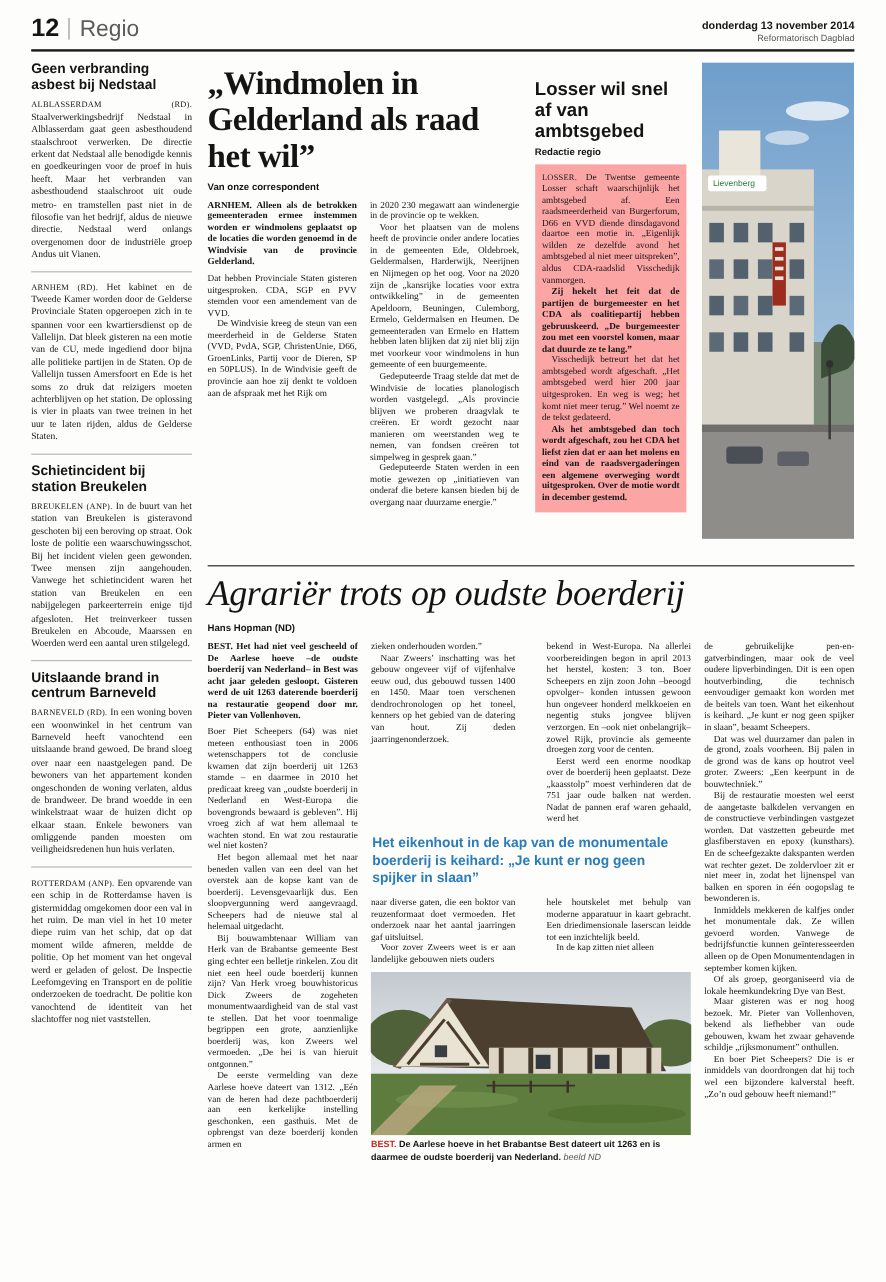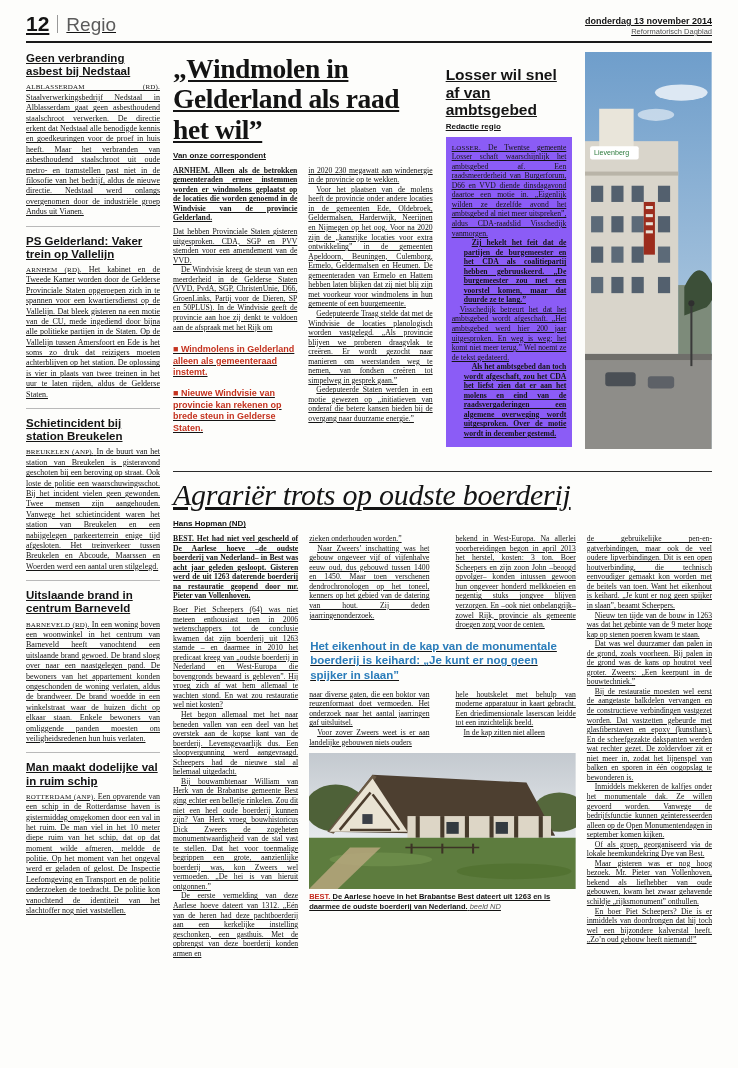--- a/index.html
+++ b/index.html
@@ -1,21 +1,21 @@
 <!DOCTYPE html>
 <html lang="nl"><head>
 <meta charset="utf-8">
 <style>
   html, body { margin:0; padding:0; }
   body {
     width:738px; height:1068px; overflow:hidden;
     background:#fdfdfb; color:#141414;
     font-family:"Liberation Serif", serif;
   }
-  .page { box-sizing:border-box; width:738px; height:1064px; padding:12px 26px 0;text-decoration:underline; }
+  .page { box-sizing:border-box; width:738px; height:1064px; padding:12px 26px 0; }
 
   
   header { display:flex; justify-content:space-between; align-items:flex-end;
            border-bottom:2px solid #1a1a1a; padding-bottom:5px; }
   .h-left { display:flex; align-items:baseline; }
   .pagenum { font:bold 21px "Liberation Sans", sans-serif; }
   .h-bar { width:1px; height:18px; background:#999; margin:0 8px; align-self:center; }
   .section { font:19px "Liberation Sans", sans-serif; color:#5b5b5b; }
   .h-right { text-align:right; }
   .date { font:bold 9px "Liberation Sans", sans-serif; }
@@ -43,23 +43,23 @@
   .windmolen h1 { font:bold 27.5px "Liberation Serif", serif; line-height:1.1;
                   letter-spacing:-.4px; margin:2px 0 6px; }
   .two-col { display:grid; grid-template-columns:1fr 1fr; column-gap:11px; }
   .bullets { margin-top:12px; }
   .bullet { color:#c5331f; font:bold 9px "Liberation Sans", sans-serif;
             line-height:1.3; margin:0 0 9px; text-align:left; }
   .bullet::before { content:"■ "; }
 
   
   .losser h2 { font:bold 15.5px "Liberation Sans", sans-serif; line-height:1.13; margin:14px 0 3px; }
-  .bluebox { background:#8b5cf6; padding:6px 6px 8px; margin-top:2px; }
+  .bluebox { background:#fca5a5; padding:6px 6px 8px; margin-top:2px; }
   .bluebox p + p { text-indent:8px; }
-  .bluebox .bold { font-weight:bold;margin-left:12px; }
+  .bluebox .bold { font-weight:bold; }
 
   
   figure { margin:0; }
   .photo-tall { height:100%; min-height:380px; }
   .photo-tall svg, .photo-farm svg { width:100%; height:100%; display:block; }
   .photo-farm { height:136px; margin:6px 0 3px; }
 
   
   .boerderij { border-top:1px solid #2a2a2a; margin-top:22px; padding-top:6px; }
   .b-head { font:italic normal 30px "Liberation Serif", serif; margin:0 0 7px; letter-spacing:-.3px; }
@@ -91,58 +91,52 @@
   <div class="content">
 
     <aside class="rail">
 
       <article class="rail-article">
         <h3>Geen verbranding asbest bij Nedstaal</h3>
         <p><span class="loc">ALBLASSERDAM (RD).</span> <span>Staalverwerkingsbedrijf Nedstaal in Alblasserdam gaat geen asbesthoudend staalschroot verwerken. De directie erkent dat Nedstaal alle benodigde kennis en goedkeuringen voor de proef in huis heeft. Maar het verbranden van asbesthoudend staalschroot uit oude metro- en tramstellen past niet in de filosofie van het bedrijf, aldus de nieuwe directie. Nedstaal werd onlangs overgenomen door de industriële groep Andus uit Vianen.</span></p>
       </article>
 
       <article class="rail-article">
-        <h3>PS Gelderland: Vaker trein op Vallelijn</h3>
         <p><span class="loc">ARNHEM (RD).</span> <span>Het kabinet en de Tweede Kamer worden door de Gelderse Provinciale Staten opgeroepen zich in te spannen voor een kwartiersdienst op de Vallelijn. Dat bleek gisteren na een motie van de CU, mede ingediend door bijna alle politieke partijen in de Staten. Op de Vallelijn tussen Amersfoort en Ede is het soms zo druk dat reizigers moeten achterblijven op het station. De oplossing is vier in plaats van twee treinen in het uur te laten rijden, aldus de Gelderse Staten.</span></p>
       </article>
 
       <article class="rail-article">
         <h3>Schietincident bij station Breukelen</h3>
         <p><span class="loc">BREUKELEN (ANP).</span> <span>In de buurt van het station van Breukelen is gisteravond geschoten bij een beroving op straat. Ook loste de politie een waarschuwingsschot. Bij het incident vielen geen gewonden. Twee mensen zijn aangehouden. Vanwege het schietincident waren het station van Breukelen en een nabijgelegen parkeerterrein enige tijd afgesloten. Het treinverkeer tussen Breukelen en Abcoude, Maarssen en Woerden werd een aantal uren stilgelegd.</span></p>
       </article>
 
       <article class="rail-article">
         <h3>Uitslaande brand in centrum Barneveld</h3>
         <p><span class="loc">BARNEVELD (RD).</span> <span>In een woning boven een woonwinkel in het centrum van Barneveld heeft vanochtend een uitslaande brand gewoed. De brand sloeg over naar een naastgelegen pand. De bewoners van het appartement konden ongeschonden de woning verlaten, aldus de brandweer. De brand woedde in een winkelstraat waar de huizen dicht op elkaar staan. Enkele bewoners van omliggende panden moesten om veiligheidsredenen hun huis verlaten.</span></p>
       </article>
 
       <article class="rail-article">
-        <h3>Man maakt dodelijke val in ruim schip</h3>
         <p><span class="loc">ROTTERDAM (ANP).</span> <span>Een opvarende van een schip in de Rotterdamse haven is gistermiddag omgekomen door een val in het ruim. De man viel in het 10 meter diepe ruim van het schip, dat op dat moment wilde afmeren, meldde de politie. Op het moment van het ongeval werd er geladen of gelost. De Inspectie Leefomgeving en Transport en de politie onderzoeken de toedracht. De politie kon vanochtend de identiteit van het slachtoffer nog niet vaststellen.</span></p>
       </article>
 
     </aside>
 
     <main>
 
       <section class="top">
 
         <article class="windmolen news-body">
           <h1>„Windmolen in Gelderland als raad het wil”</h1>
           <div class="byline">Van onze correspondent</div>
           <div class="two-col">
             <div class="wcol">
               <p class="lead">ARNHEM. Alleen als de betrokken gemeenteraden ermee instemmen worden er windmolens geplaatst op de locaties die worden genoemd in de Windvisie van de provincie Gelderland.</p>
               <div>
                   <p class="para">Dat hebben Provinciale Staten gisteren uitgesproken. CDA, SGP en PVV stemden voor een amendement van de VVD.</p>
                   <p class="para">De Windvisie kreeg de steun van een meerderheid in de Gelderse Staten (VVD, PvdA, SGP, ChristenUnie, D66, GroenLinks, Partij voor de Dieren, SP en 50PLUS). In de Windvisie geeft de provincie aan hoe zij denkt te voldoen aan de afspraak met het Rijk om</p>
-                </div>
-              <div class="bullets">
-                  <p class="bullet">Windmolens in Gelderland alleen als gemeenteraad instemt.</p>
-                  <p class="bullet">Nieuwe Windvisie van provincie kan rekenen op brede steun in Gelderse Staten.</p>
                 </div>
             </div>
             <div class="wcol">
               <div>
                   <p class="para">in 2020 230 megawatt aan windenergie in de provincie op te wekken.</p>
                   <p class="para">Voor het plaatsen van de molens heeft de provincie onder andere locaties in de gemeenten Ede, Oldebroek, Geldermalsen, Harderwijk, Neerijnen en Nijmegen op het oog. Voor na 2020 zijn de „kansrijke locaties voor extra ontwikkeling” in de gemeenten Apeldoorn, Beuningen, Culemborg, Ermelo, Geldermalsen en Heumen. De gemeenteraden van Ermelo en Hattem hebben laten blijken dat zij niet blij zijn met voorkeur voor windmolens in hun gemeente of een buurgemeente.</p>
                   <p class="para">Gedeputeerde Traag stelde dat met de Windvisie de locaties planologisch worden vastgelegd. „Als provincie blijven we proberen draagvlak te creëren. Er wordt gezocht naar manieren om weerstanden weg te nemen, van fondsen creëren tot simpelweg in gesprek gaan.”</p>
                   <p class="para">Gedeputeerde Staten werden in een motie gewezen op „initiatieven van onderaf die betere kansen bieden bij de overgang naar duurzame energie.”</p>
                 </div>
             </div>
@@ -227,20 +221,21 @@
           </div>
 
           <div class="b-mid">
             <div class="mid-two">
               <div class="bcol">
                   <p class="para">zieken onderhouden worden.”</p>
                   <p class="para">Naar Zweers’ inschatting was het gebouw ongeveer vijf of vijfenhalve eeuw oud, dus gebouwd tussen 1400 en 1450. Maar toen verschenen dendrochronologen op het toneel, kenners op het gebied van de datering van hout. Zij deden jaarringenonderzoek.</p>
                 </div>
               <div class="bcol">
                   <p class="para">bekend in West-Europa. Na allerlei voorbereidingen begon in april 2013 het herstel, kosten: 3 ton. Boer Scheepers en zijn zoon John –beoogd opvolger– konden intussen gewoon hun ongeveer honderd melkkoeien en negentig stuks jongvee blijven verzorgen. En –ook niet onbelangrijk– zowel Rijk, provincie als gemeente droegen zorg voor de centen.</p>
+                  <p class="para">Eerst werd een enorme noodkap over de boerderij heen geplaatst. Deze „kaasstolp” moest verhinderen dat de 751 jaar oude balken nat werden. Nadat de pannen eraf waren gehaald, werd het</p>
                 </div>
             </div>
 
             <div class="pullquote">Het eikenhout in de kap van de monumentale boerderij is keihard: „Je kunt er nog geen spijker in slaan”</div>
 
             <div class="mid-two">
               <div class="bcol">
                   <p class="para">naar diverse gaten, die een boktor van reuzenformaat doet vermoeden. Het onderzoek naar het aantal jaarringen gaf uitsluitsel.</p>
                   <p class="para">Voor zover Zweers weet is er aan landelijke gebouwen niets ouders</p>
                 </div>
@@ -291,21 +286,20 @@
             <figcaption class="caption">
               <span class="cap-loc">BEST.</span>
               <span>De Aarlese hoeve in het Brabantse Best dateert uit 1263 en is daarmee de oudste boerderij van Nederland.</span>
               <span class="credit">beeld ND</span>
             </figcaption>
           </div>
 
           <div class="bcol">
             <div>
                 <p class="para">de gebruikelijke pen-en-gatverbindingen, maar ook de veel oudere lipverbindingen. Dit is een open houtverbinding, die technisch eenvoudiger gemaakt kon worden met de beitels van toen. Want het eikenhout is keihard. „Je kunt er nog geen spijker in slaan”, beaamt Scheepers.</p>
-                <p class="para">Nieuw ten tijde van de bouw in 1263 was dat het gebinte van de 9 meter hoge kap op stenen poeren kwam te staan.</p>
                 <p class="para">Dat was wel duurzamer dan palen in de grond, zoals voorheen. Bij palen in de grond was de kans op houtrot veel groter. Zweers: „Een keerpunt in de bouwtechniek.”</p>
                 <p class="para">Bij de restauratie moesten wel eerst de aangetaste balkdelen vervangen en de constructieve verbindingen vastgezet worden. Dat vastzetten gebeurde met glasfiberstaven en epoxy (kunsthars). En de scheefgezakte dakspanten werden wat rechter gezet. De zoldervloer zit er niet meer in, zodat het lijnenspel van balken en sporen in één oogopslag te bewonderen is.</p>
                 <p class="para">Inmiddels mekkeren de kalfjes onder het monumentale dak. Ze willen gevoerd worden. Vanwege de bedrijfsfunctie kunnen geïnteresseerden alleen op de Open Monumentendagen in september komen kijken.</p>
                 <p class="para">Of als groep, georganiseerd via de lokale heemkundekring Dye van Best.</p>
                 <p class="para">Maar gisteren was er nog hoog bezoek. Mr. Pieter van Vollenhoven, bekend als liefhebber van oude gebouwen, kwam het zwaar gehavende schildje „rijksmonument” onthullen.</p>
                 <p class="para">En boer Piet Scheepers? Die is er inmiddels van doordrongen dat hij toch wel een bijzondere kalverstal heeft. „Zo’n oud gebouw heeft niemand!”</p>
               </div>
           </div>
 
         </div>

